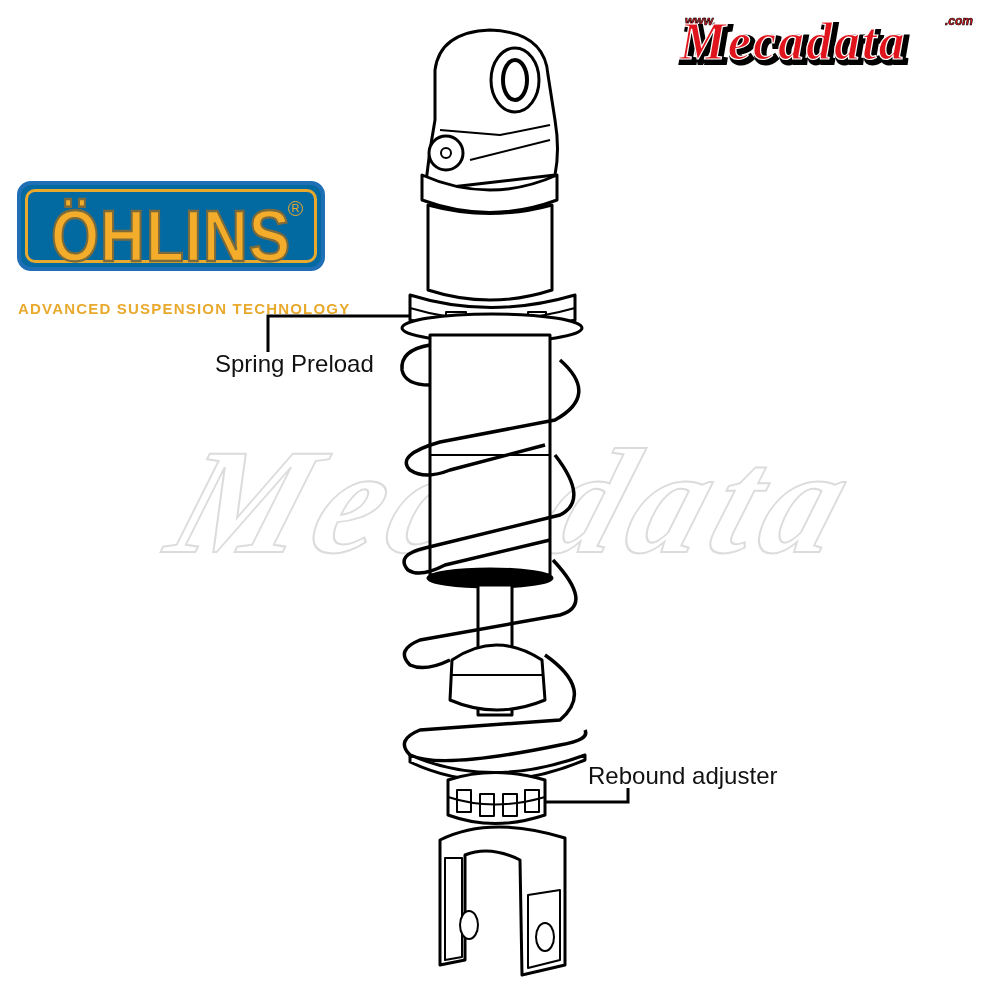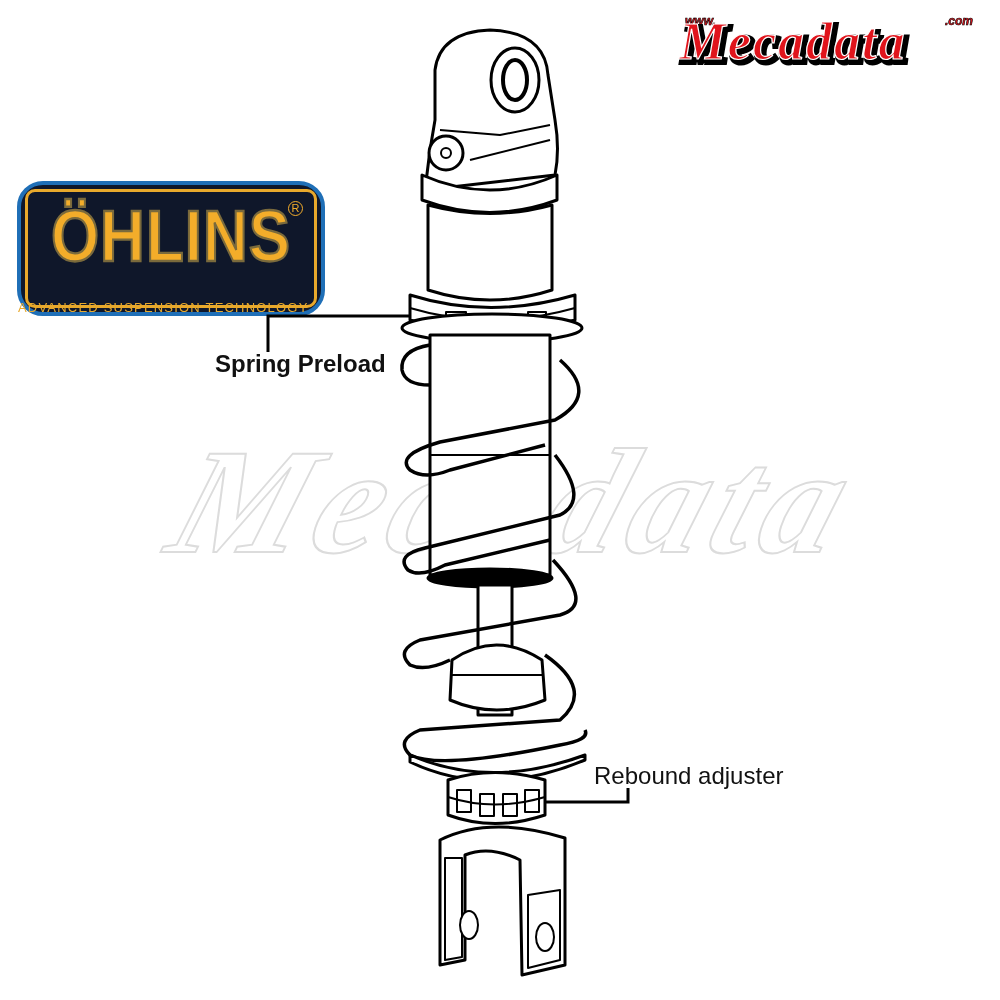--- a/index.html
+++ b/index.html
@@ -1,28 +1,28 @@
 <!DOCTYPE html>
 <html><head>
 <meta charset="utf-8">
 <style>
   html, body { margin:0; padding:0; background:#ffffff; }
   body { width:1000px; height:1000px; position:relative; overflow:hidden; font-family:"Liberation Sans", sans-serif; }
   .abs { position:absolute; }
   #watermark { left:0; top:440px; width:1000px; height:130px; }
   #shock { left:380px; top:20px; width:240px; height:960px; }
-  #ohlins-logo { left:17px; top:181px; width:308px; height:135px; background:#0f172a; border-radius:26px; box-sizing:border-box; border:4px solid #1f6fb7; }
+  #ohlins-logo { left:17px; top:181px; width:308px; height:90px; background:#0369a1; border-radius:14px; box-sizing:border-box; border:4px solid #1f6fb7; }
   #ohlins-logo .inner { position:absolute; left:4px; top:4px; right:4px; bottom:4px; border:3px solid #e8a92c; border-radius:10px; }
   #ohlins-word { position:absolute; left:0; right:0; top:16px; text-align:center; font-family:"Liberation Sans", sans-serif; font-weight:bold; font-size:62px; letter-spacing:1px; color:#f3ad2a; -webkit-text-stroke:2px #7a6a3c; line-height:62px; transform:scaleY(1.15); transform-origin:top; }
   #ohlins-reg { position:absolute; right:18px; top:16px; font-size:11px; color:#f3ad2a; border:1.5px solid #f3ad2a; border-radius:50%; width:13px; height:13px; line-height:13px; text-align:center; }
-  #ohlins-tagline { left:18px; top:300px; font-size:13px; font-weight:normal; color:#e8a92c; letter-spacing:1.2px; white-space:nowrap; }
+  #ohlins-tagline { left:18px; top:300px; font-size:15px; font-weight:bold; color:#e8a92c; letter-spacing:1.2px; white-space:nowrap; }
   #mecadata-logo { left:590px; top:8px; width:405px; height:58px; }
   .label { font-size:24px; color:#111; line-height:31px; }
-  #preload-label { left:215px; top:348px;font-weight:bold; }
-  #rebound-label { left:588px; top:760px;margin-left:6px; }
+  #preload-label { left:215px; top:348px; }
+  #rebound-label { left:588px; top:760px; }
 </style>
 </head>
 <body>
 
 <svg id="watermark" class="abs" viewBox="0 0 1000 130">
   <text x="500" y="112" text-anchor="middle" font-family="Liberation Serif, serif" font-style="italic" font-weight="bold" font-size="150" letter-spacing="8" fill="none" stroke="#dcdcdc" stroke-width="2" transform="skewX(-18) translate(35,0)">Mecadata</text>
 </svg>
 
 <svg id="mecadata-logo" class="abs" viewBox="0 0 405 58">
   <text x="95" y="17" font-family="Liberation Sans, sans-serif" font-weight="bold" font-style="italic" font-size="12" fill="#e0141c" stroke="#000" stroke-width="0.6">www.</text>

